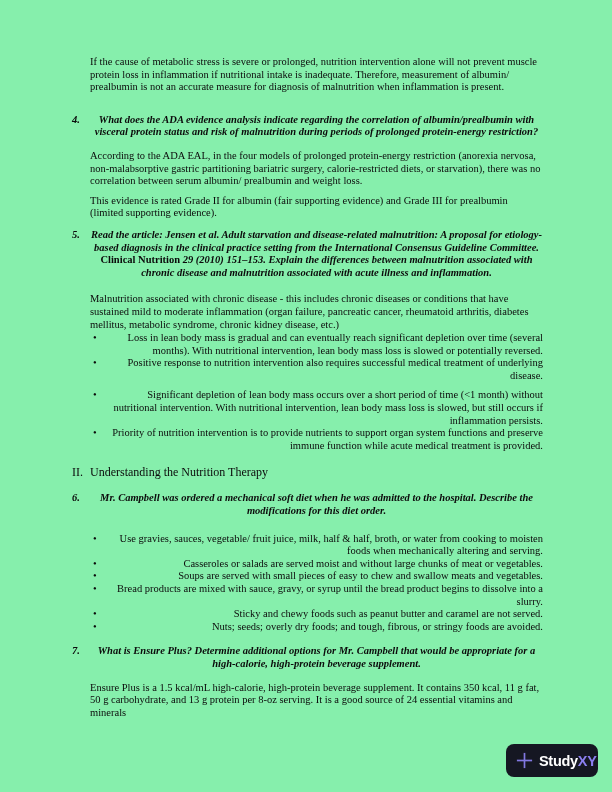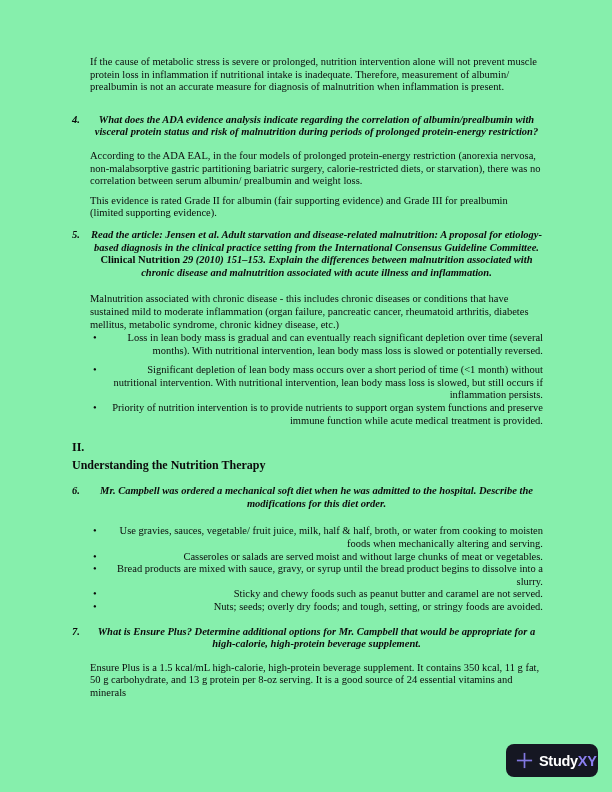--- a/index.html
+++ b/index.html
@@ -51,24 +51,23 @@
   }
   .bullet::before {
     content: "\2022";
     position: absolute;
     left: 21px;
     top: 0;
   }
   .section-heading {
     display: flex;
     font-size: 12px;
-    font-weight: bold;
+    font-weight: normal;
     margin: 13px 0 13px 0;
     line-height: 14px;
-    flex-direction: column;
   }
   .sh-num { flex: 0 0 18px; }
   .q-gap-after { margin-bottom: 15px; }
   
   .brand-badge {
     position: absolute;
     right: 14px;
     bottom: 15px;
     width: 92px;
     height: 33px;
@@ -113,43 +112,45 @@
     <div class="question">
       <span class="q-num">5.</span>
       <span class="q-text"><span class="qi">Read the article: Jensen et al. Adult starvation and disease-related malnutrition: A proposal for etiology-based diagnosis in the clinical practice setting from the International Consensus Guideline Committee.</span> <span class="qr">Clinical Nutrition</span> <span class="qi">29 (2010) 151–153. Explain the differences between malnutrition associated with chronic disease and malnutrition associated with acute illness and inflammation.</span></span>
     </div>
 
     <div class="mb-blank"></div>
 
     <p class="body-para mb-tight">Malnutrition associated with chronic disease - this includes chronic diseases or conditions that have sustained mild to moderate inflammation (organ failure, pancreatic cancer, rheumatoid arthritis, diabetes mellitus, metabolic syndrome, chronic kidney disease, etc.)</p>
     <div class="bullet-list">
       <div class="bullet">Loss in lean body mass is gradual and can eventually reach significant depletion over time (several months). With nutritional intervention, lean body mass loss is slowed or potentially reversed.</div>
+      <div class="bullet">Positive response to nutrition intervention also requires successful medical treatment of underlying disease.</div>
     </div>
 
     <div class="bullet-list last-gap">
       <div class="bullet">Significant depletion of lean body mass occurs over a short period of time (&lt;1 month) without nutritional intervention. With nutritional intervention, lean body mass loss is slowed, but still occurs if inflammation persists.</div>
       <div class="bullet">Priority of nutrition intervention is to provide nutrients to support organ system functions and preserve immune function while acute medical treatment is provided.</div>
     </div>
 
     <div class="section-heading">
       <span class="sh-num">II.</span>
       <span>Understanding the Nutrition Therapy</span>
     </div>
 
     <div class="question q-gap-after">
       <span class="q-num">6.</span>
       <span class="q-text">Mr. Campbell was ordered a mechanical soft diet when he was admitted to the hospital. Describe the modifications for this diet order.</span>
     </div>
 
     <div class="bullet-list last-gap">
       <div class="bullet">Use gravies, sauces, vegetable/ fruit juice, milk, half &amp; half, broth, or water from cooking to moisten foods when mechanically altering and serving.</div>
       <div class="bullet">Casseroles or salads are served moist and without large chunks of meat or vegetables.</div>
+      <div class="bullet">Soups are served with small pieces of easy to chew and swallow meats and vegetables.</div>
       <div class="bullet">Bread products are mixed with sauce, gravy, or syrup until the bread product begins to dissolve into a slurry.</div>
       <div class="bullet">Sticky and chewy foods such as peanut butter and caramel are not served.</div>
-      <div class="bullet">Nuts; seeds; overly dry foods; and tough, setting, or stringy foods are avoided.</div>
+      <div class="bullet">Nuts; seeds; overly dry foods; and tough, fibrous, or stringy foods are avoided.</div>
     </div>
 
     <div class="question">
       <span class="q-num">7.</span>
       <span class="q-text">What is Ensure Plus? Determine additional options for Mr. Campbell that would be appropriate for a high-calorie, high-protein beverage supplement.</span>
     </div>
 
     <div class="mb-tight"></div>
 
     <p class="body-para">Ensure Plus is a 1.5 kcal/mL high-calorie, high-protein beverage supplement. It contains 350 kcal, 11 g fat, 50 g carbohydrate, and 13 g protein per 8-oz serving. It is a good source of 24 essential vitamins and minerals</p>

